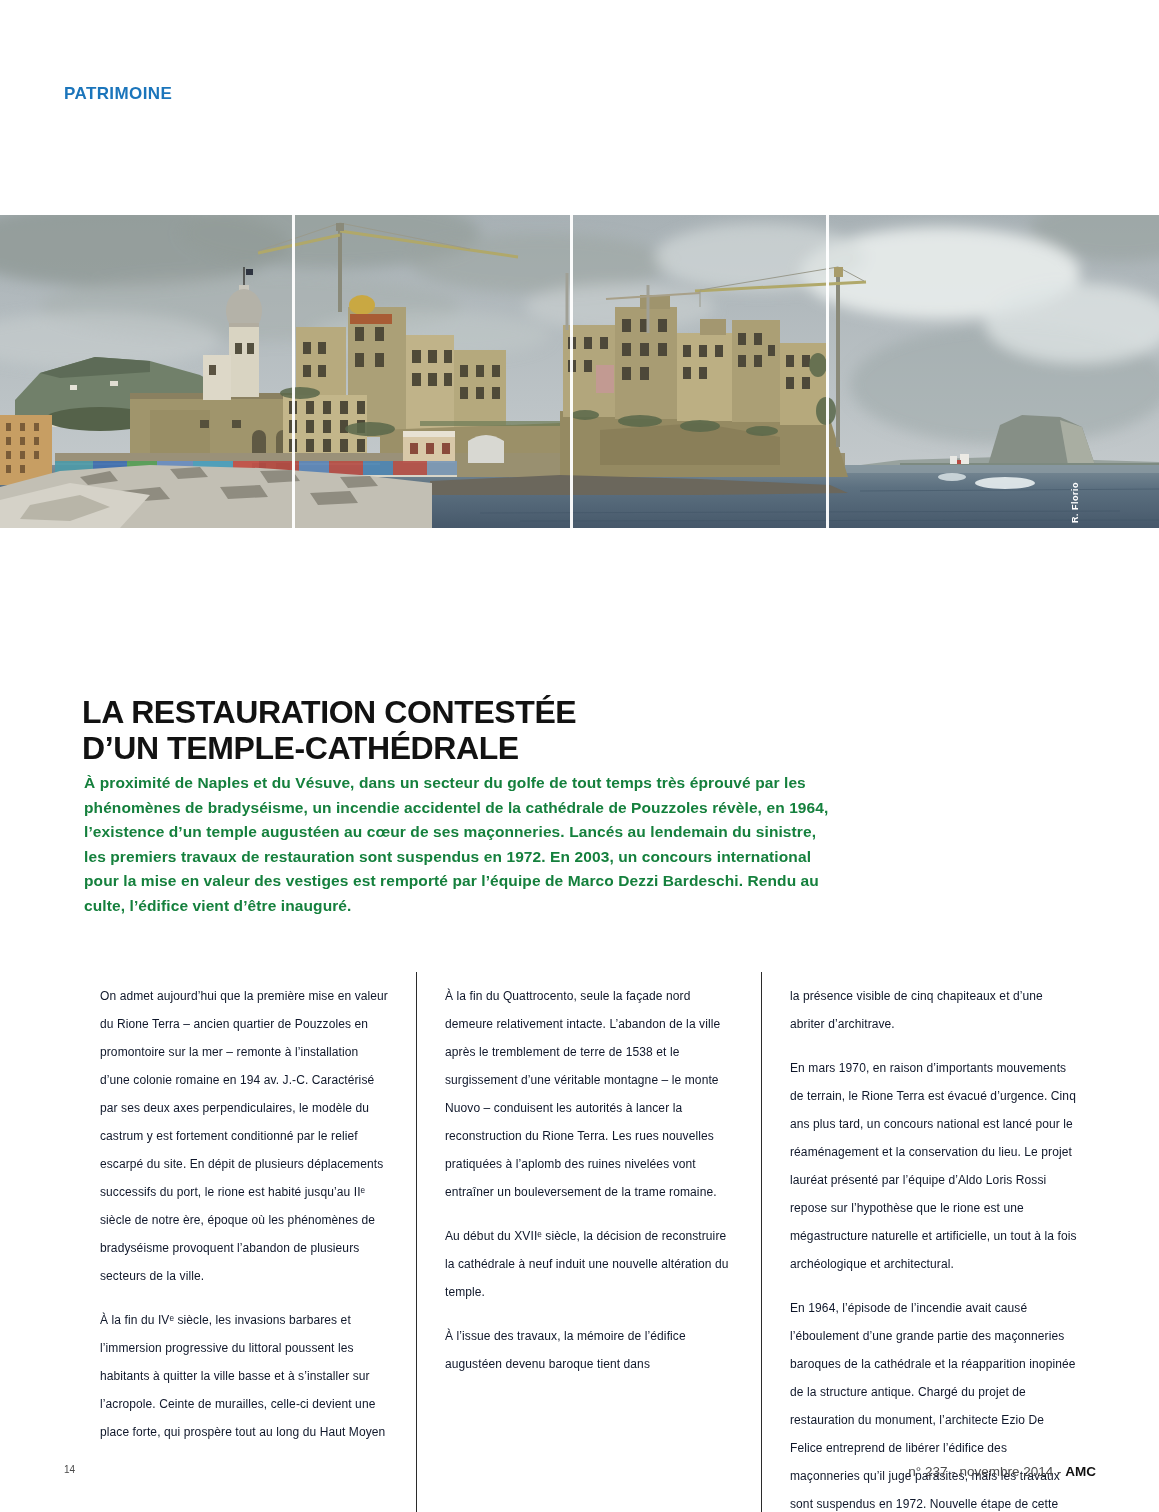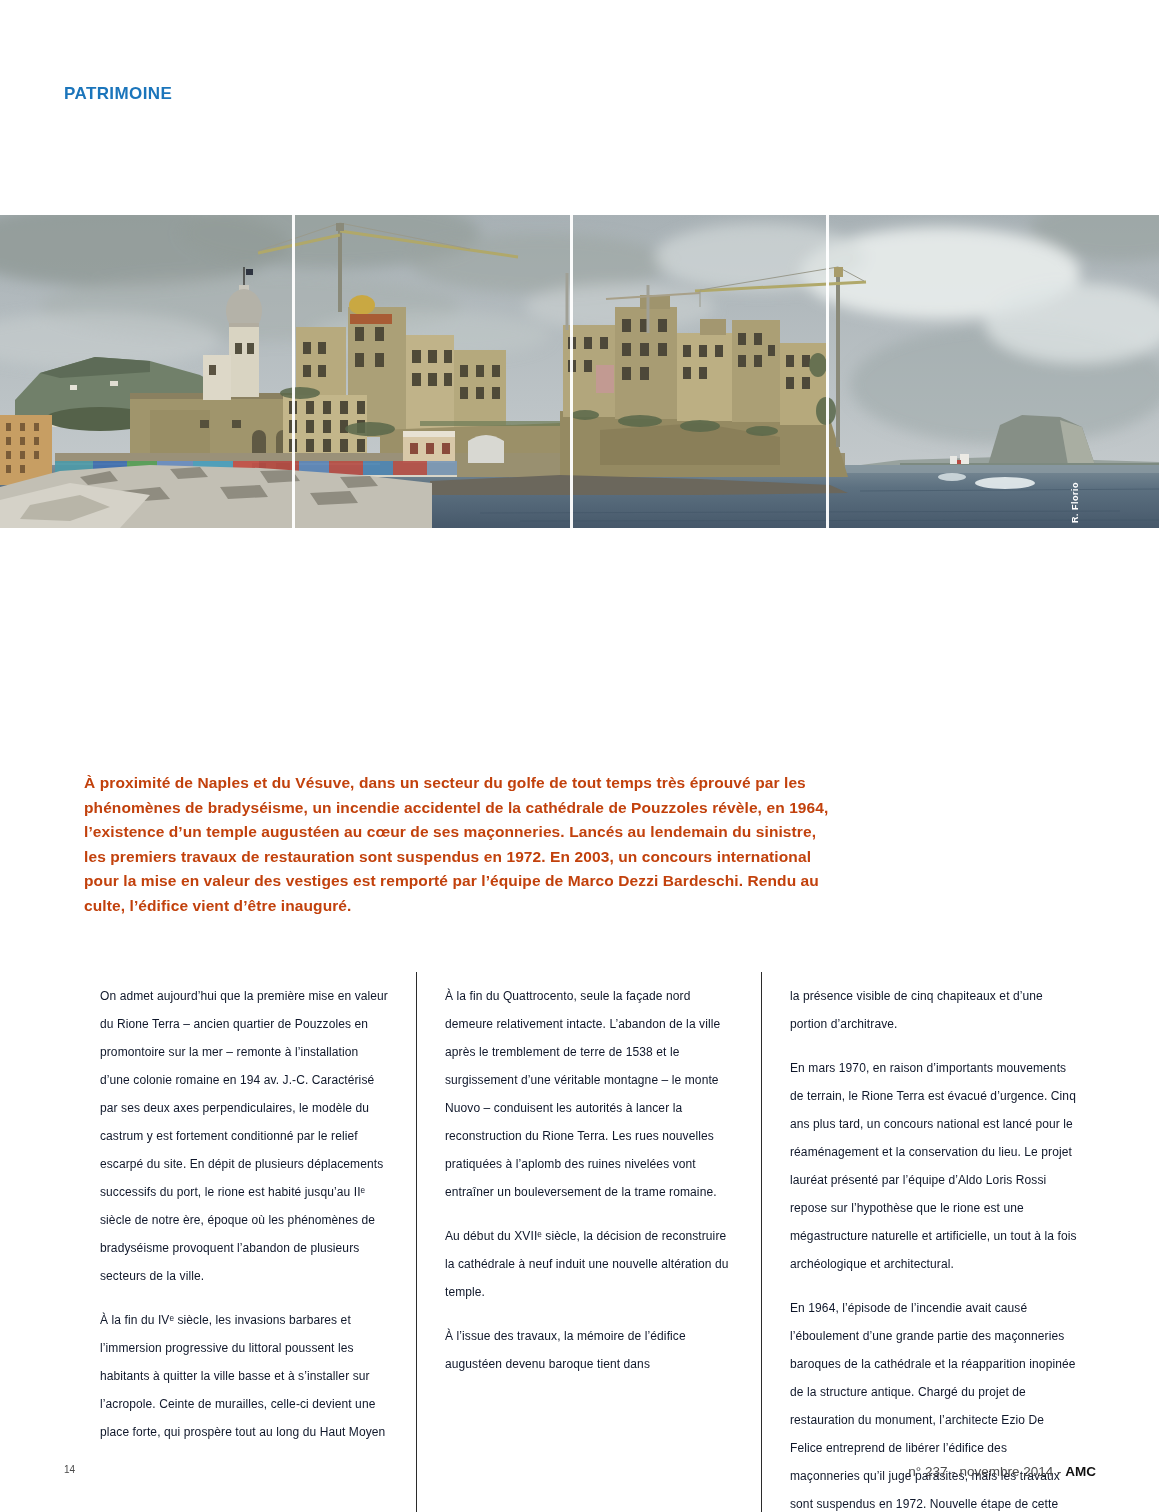--- a/index.html
+++ b/index.html
@@ -5,21 +5,21 @@
   html,body{margin:0;padding:0;background:#e8e8e8;}
   .page{position:relative;width:1159px;height:1512px;background:#ffffff;margin:0 auto;
         font-family:"Liberation Sans", sans-serif;overflow:hidden;}
   .kicker{position:absolute;left:64px;top:84px;font-size:17px;font-weight:bold;
           color:#1b75bb;letter-spacing:.4px;}
   .photo{position:absolute;left:0;top:215px;width:1159px;height:313px;margin:0;}
   .photo svg{display:block;}
   .title{position:absolute;left:82px;top:694px;margin:0;font-size:32px;line-height:36px;
          font-weight:bold;color:#121212;letter-spacing:-.4px;}
   .intro{position:absolute;left:84px;top:771px;width:752px;margin:0;font-size:15.5px;
-         line-height:24.5px;font-weight:bold;color:#c2410c;letter-spacing:.1px;}
+         line-height:24.5px;font-weight:bold;color:#15803d;letter-spacing:.1px;}
   .columns{position:absolute;left:84px;top:966px;width:1010px;display:flex;align-items:stretch;}
   .col{width:320px;}
   .col p{margin:16px;font-size:12px;line-height:28px;color:#0f172a;letter-spacing:.1px;}
   .vrule{width:1px;background:#2b2b2b;margin:6px 12px 2px 12px;}
   .footer-left{position:absolute;left:64px;top:1464px;font-size:10px;color:#4a4a4a;}
   .footer-right{position:absolute;right:63px;top:1464px;font-size:13.5px;color:#4a4a4a;text-align:center;}
   .footer-right .brand{font-weight:bold;color:#111;}
   .credit-text{font-family:"Liberation Sans", sans-serif;font-weight:bold;
                letter-spacing:.5px;}
 </style>
@@ -287,38 +287,38 @@
       <ellipse cx="952" cy="262" rx="14" ry="4" fill="#dfe7ea" opacity=".8"></ellipse>
 
       <rect x="292" y="0" width="3" height="313" fill="#ffffff" opacity=".95"></rect>
       <rect x="570" y="0" width="3" height="313" fill="#ffffff" opacity=".95"></rect>
       <rect x="826" y="0" width="3" height="313" fill="#ffffff" opacity=".95"></rect>
 
       <text class="credit-text" transform="translate(1078,308) rotate(-90)" font-size="9" fill="#ffffff">R. Florio</text>
     </svg>
   </figure>
 
-  <h1 class="title"><br></h1>
+  <h1 class="title"><span>LA RESTAURATION CONTESTÉE</span><br><span>D’UN TEMPLE-CATHÉDRALE</span></h1>
 
   <p class="intro">À proximité de Naples et du Vésuve, dans un secteur du golfe de tout temps très éprouvé par les phénomènes de bradyséisme, un incendie accidentel de la cathédrale de Pouzzoles révèle, en 1964, l’existence d’un temple augustéen au cœur de ses maçonneries. Lancés au lendemain du sinistre, les premiers travaux de restauration sont suspendus en 1972. En 2003, un concours international pour la mise en valeur des vestiges est remporté par l’équipe de Marco Dezzi Bardeschi. Rendu au culte, l’édifice vient d’être inauguré.</p>
 
   <div class="columns">
     <div class="col">
       <p>On admet aujourd’hui que la première mise en valeur du Rione Terra – ancien quartier de Pouzzoles en promontoire sur la mer – remonte à l’installation d’une colonie romaine en 194 av. J.-C. Caractérisé par ses deux axes perpendiculaires, le modèle du castrum y est fortement conditionné par le relief escarpé du site. En dépit de plusieurs déplacements successifs du port, le rione est habité jusqu’au IIᵉ siècle de notre ère, époque où les phénomènes de bradyséisme provoquent l’abandon de plusieurs secteurs de la ville.</p>
       <p>À la fin du IVᵉ siècle, les invasions barbares et l’immersion progressive du littoral poussent les habitants à quitter la ville basse et à s’installer sur l’acropole. Ceinte de murailles, celle-ci devient une place forte, qui prospère tout au long du Haut Moyen</p>
     </div>
     <div class="vrule"></div>
     <div class="col">
       <p>À la fin du Quattrocento, seule la façade nord demeure relativement intacte. L’abandon de la ville après le tremblement de terre de 1538 et le surgissement d’une véritable montagne – le monte Nuovo – conduisent les autorités à lancer la reconstruction du Rione Terra. Les rues nouvelles pratiquées à l’aplomb des ruines nivelées vont entraîner un bouleversement de la trame romaine.</p>
       <p>Au début du XVIIᵉ siècle, la décision de reconstruire la cathédrale à neuf induit une nouvelle altération du temple.</p>
       <p>À l’issue des travaux, la mémoire de l’édifice augustéen devenu baroque tient dans</p>
     </div>
     <div class="vrule"></div>
     <div class="col">
-      <p>la présence visible de cinq chapiteaux et d’une portion d’architrave.</p>
+      <p>la présence visible de cinq chapiteaux et d’une abriter d’architrave.</p>
       <p>En mars 1970, en raison d’importants mouvements de terrain, le Rione Terra est évacué d’urgence. Cinq ans plus tard, un concours national est lancé pour le réaménagement et la conservation du lieu. Le projet lauréat présenté par l’équipe d’Aldo Loris Rossi repose sur l’hypothèse que le rione est une mégastructure naturelle et artificielle, un tout à la fois archéologique et architectural.</p>
       <p>En 1964, l’épisode de l’incendie avait causé l’éboulement d’une grande partie des maçonneries baroques de la cathédrale et la réapparition inopinée de la structure antique. Chargé du projet de restauration du monument, l’architecte Ezio De Felice entreprend de libérer l’édifice des maçonneries qu’il juge parasites, mais les travaux sont suspendus en 1972. Nouvelle étape de cette odyssée</p>
     </div>
   </div>
 
   <div class="footer-left">14</div>
   <div class="footer-right"><span>n° 237 - novembre 2014 - </span><span class="brand">AMC</span></div>
 
 </div>
 

